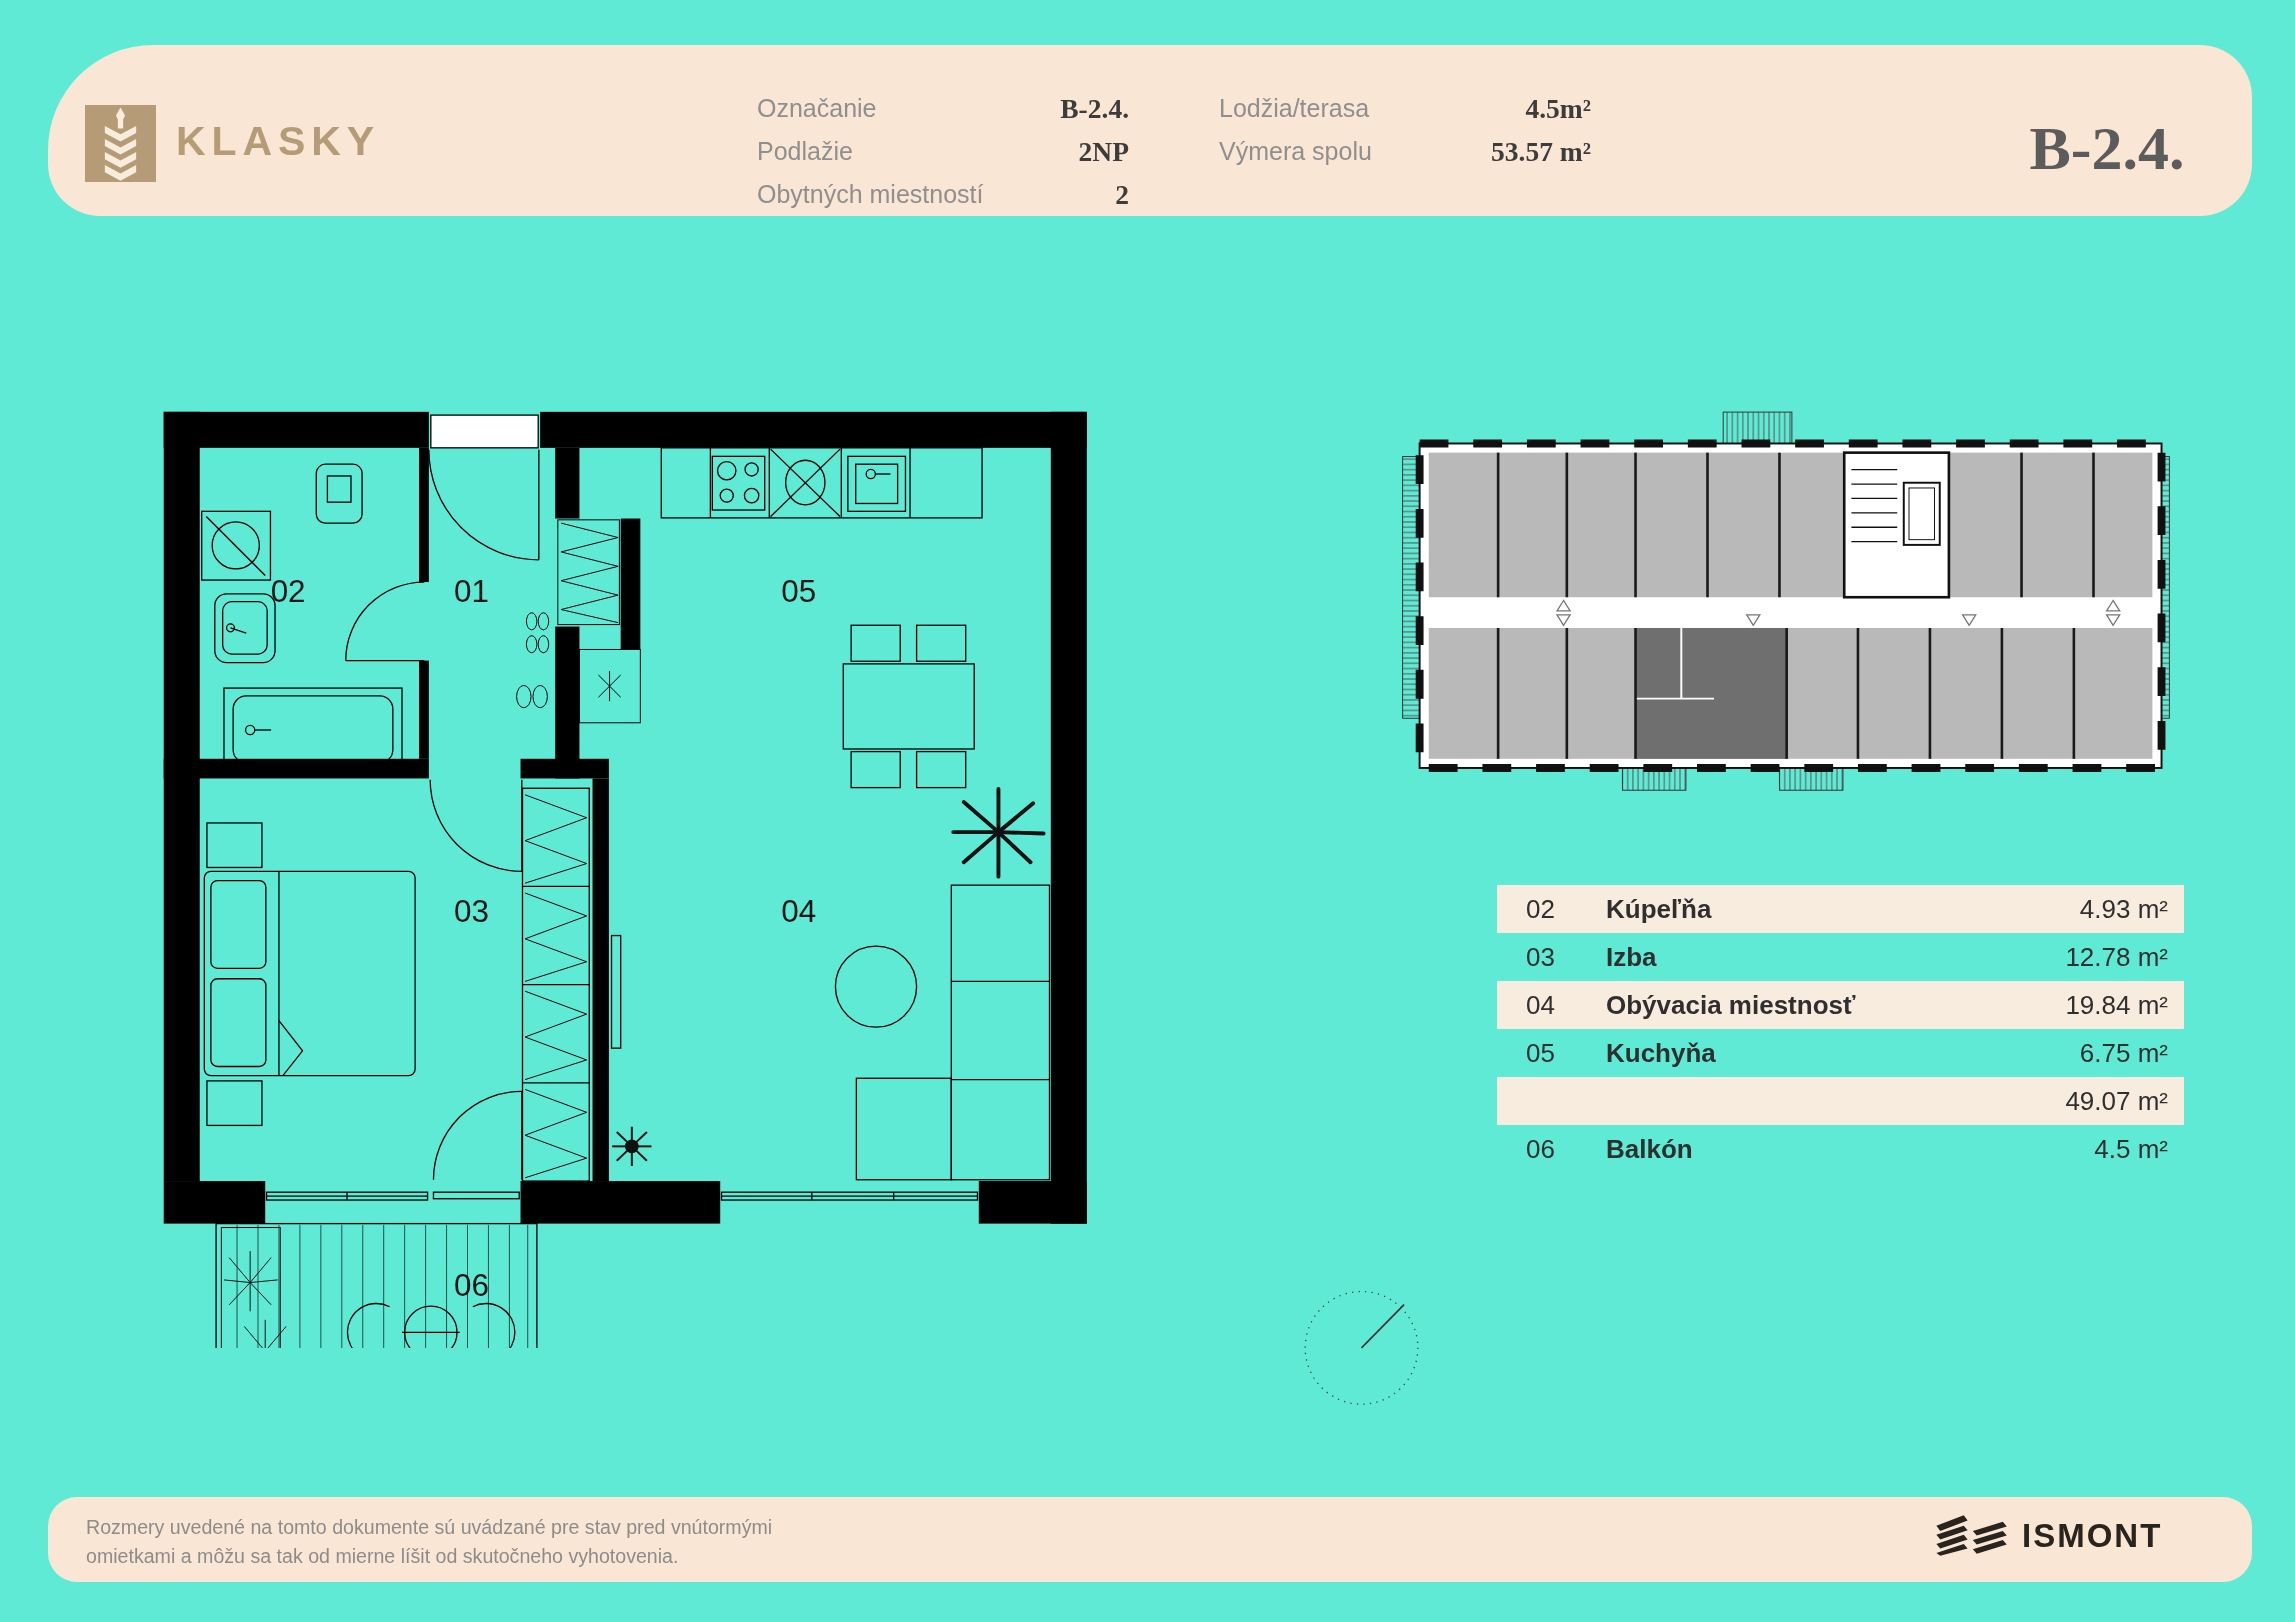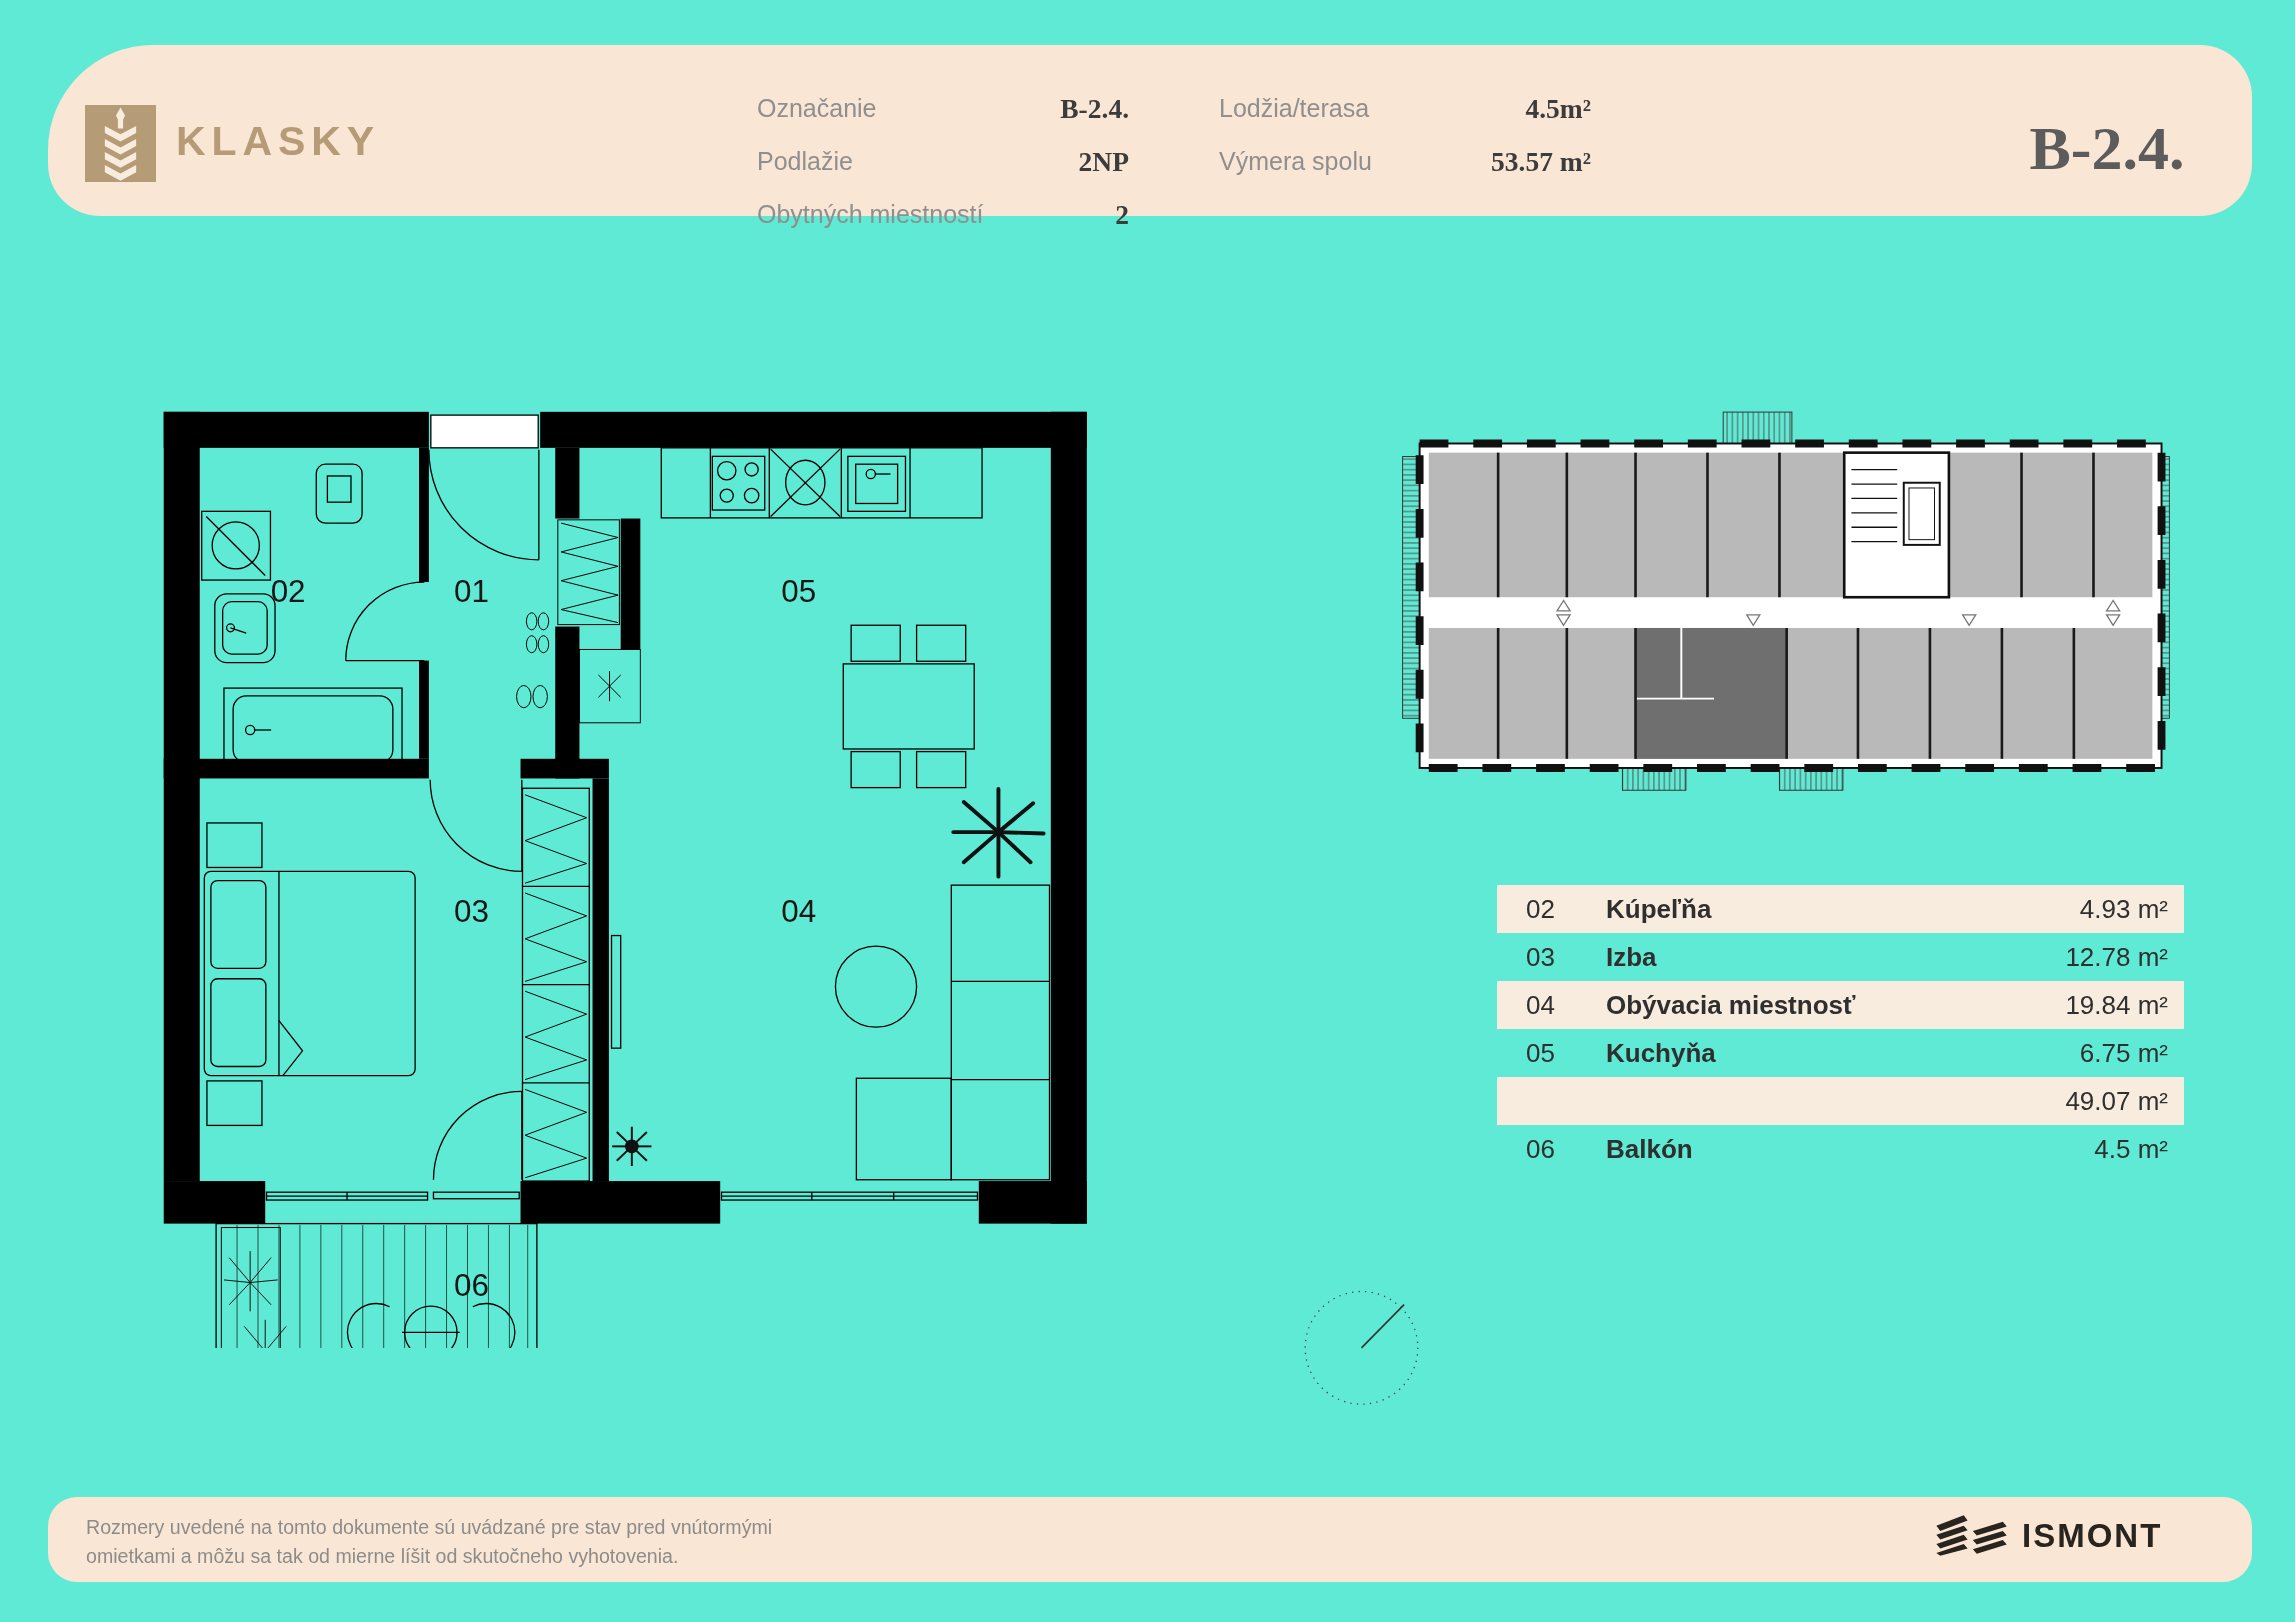--- a/index.html
+++ b/index.html
@@ -5,21 +5,21 @@
   html,body{margin:0;padding:0;background:#ffffff;}
   .page{position:relative;width:2295px;height:1623px;background:#5eead4;
         font-family:"Liberation Sans",sans-serif;overflow:hidden;}
 
   
   .header{position:absolute;left:48px;top:45px;width:2204px;height:171px;
           background:#fae6d4;border-radius:105px 52px 52px 52px;}
   .logo-box{position:absolute;left:37px;top:60px;width:71px;height:77px;background:#b59b76;}
   .brand{position:absolute;left:128px;top:73px;font-size:41px;font-weight:600;
          letter-spacing:5.9px;color:#b59b76;}
-  .fields{position:absolute;top:42px;display:flex;flex-direction:column;gap:10px;}
+  .fields{position:absolute;top:42px;display:flex;flex-direction:column;}
   .fields.left{left:709px;width:372px;}
   .fields.right{left:1171px;width:372px;}
   .frow{display:flex;align-items:center;height:43px;}
   .flabel{font-size:25px;color:#8f8f8f;}
   .fvalue{margin-left:auto;font-family:"Liberation Serif",serif;font-weight:700;
           font-size:27.5px;color:#3c3c3c;}
   .unit-code{position:absolute;left:1928px;top:68px;width:262px;text-align:center;
              font-family:"Liberation Serif",serif;font-weight:700;font-size:62px;color:#5c5c5c;}
 
   

